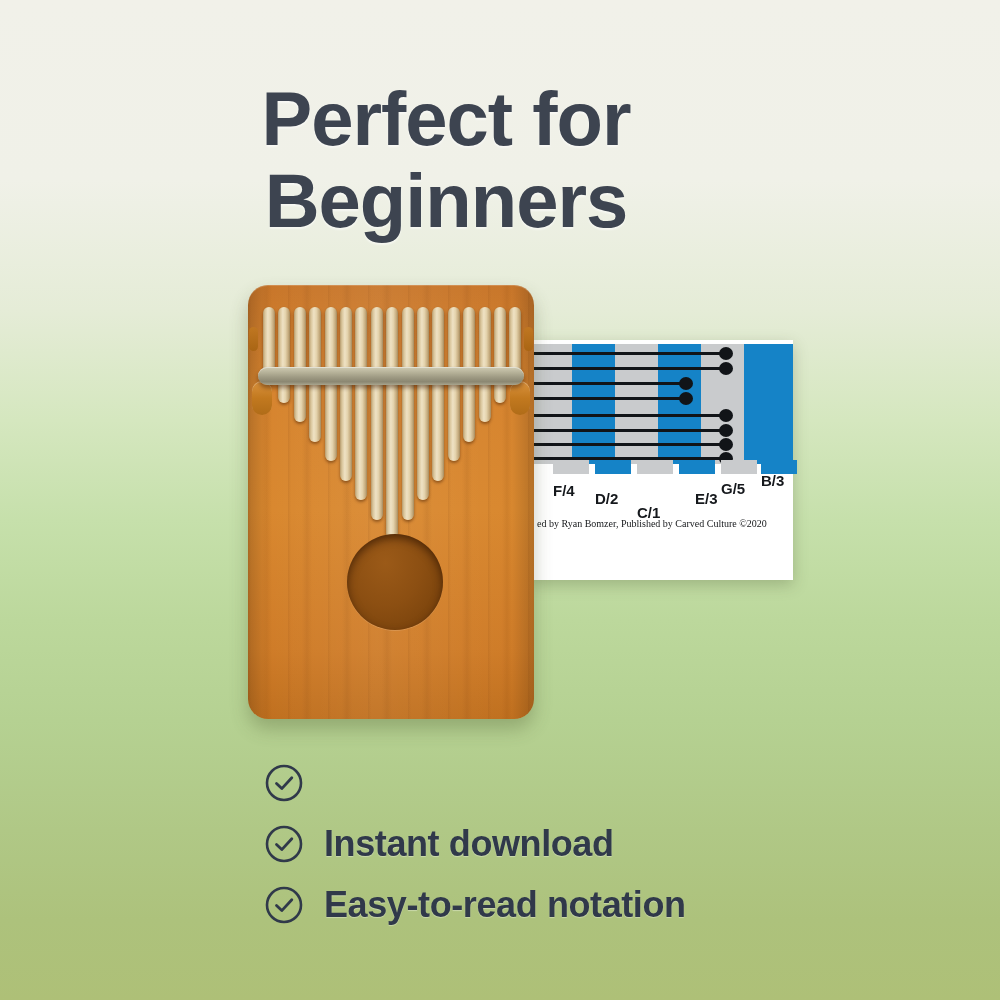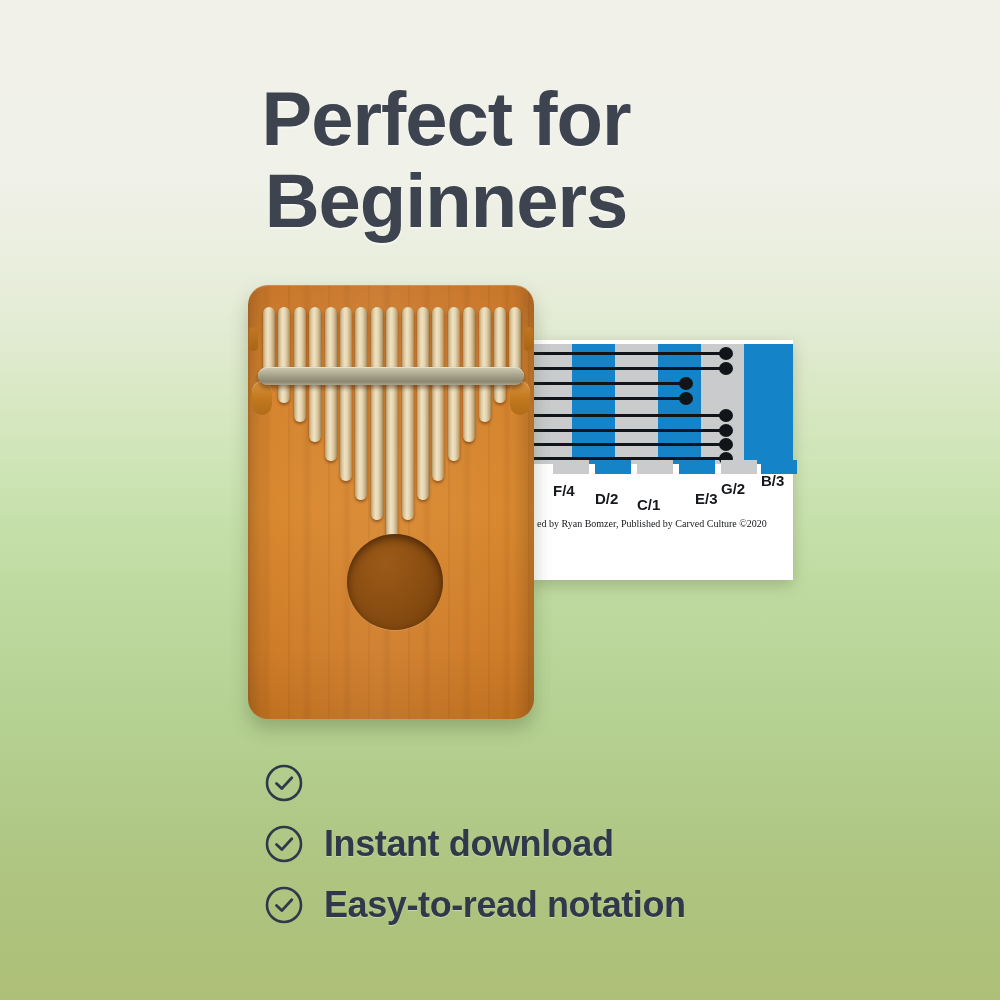--- a/index.html
+++ b/index.html
@@ -231,25 +231,25 @@
         <div class="note-dot" style="left: 190px; top: 94px;"></div>
         <div class="staff-line" style="top: 113px; width: 196px;"></div>
         <div class="note-dot" style="left: 190px; top: 108px;"></div>
       </div>
     <div id="label-row">
         <div class="label-tab gray" style="left: 24px; top: 0px;"></div>
         <div class="note-label" style="left: 24px; top: 22px;">F/4</div>
         <div class="label-tab blue" style="left: 66px; top: 0px;"></div>
         <div class="note-label" style="left: 66px; top: 30px;">D/2</div>
         <div class="label-tab gray" style="left: 108px; top: 0px;"></div>
-        <div class="note-label" style="left: 108px; top: 36px;">C/1</div>
+        <div class="note-label" style="left: 108px; top: 44px;">C/1</div>
         <div class="label-tab blue" style="left: 150px; top: 0px;"></div>
         <div class="note-label" style="left: 150px; top: 30px; margin-left: 16px;">E/3</div>
         <div class="label-tab gray" style="left: 192px; top: 0px;"></div>
-        <div class="note-label" style="left: 192px; top: 20px;">G/2</div>
+        <div class="note-label" style="left: 192px; top: 20px;">G/5</div>
         <div class="label-tab blue" style="left: 232px; top: 0px;"></div>
         <div class="note-label" style="left: 232px; top: 12px;">B/3</div>
       </div>
     <div id="credit">ed by Ryan Bomzer, Published by Carved Culture ©2020</div>
   </div>
 
   <div id="kalimba">
     <div class="side-nub" id="nub-left"></div>
     <div class="side-nub" id="nub-right"></div>
     <div id="tines">

